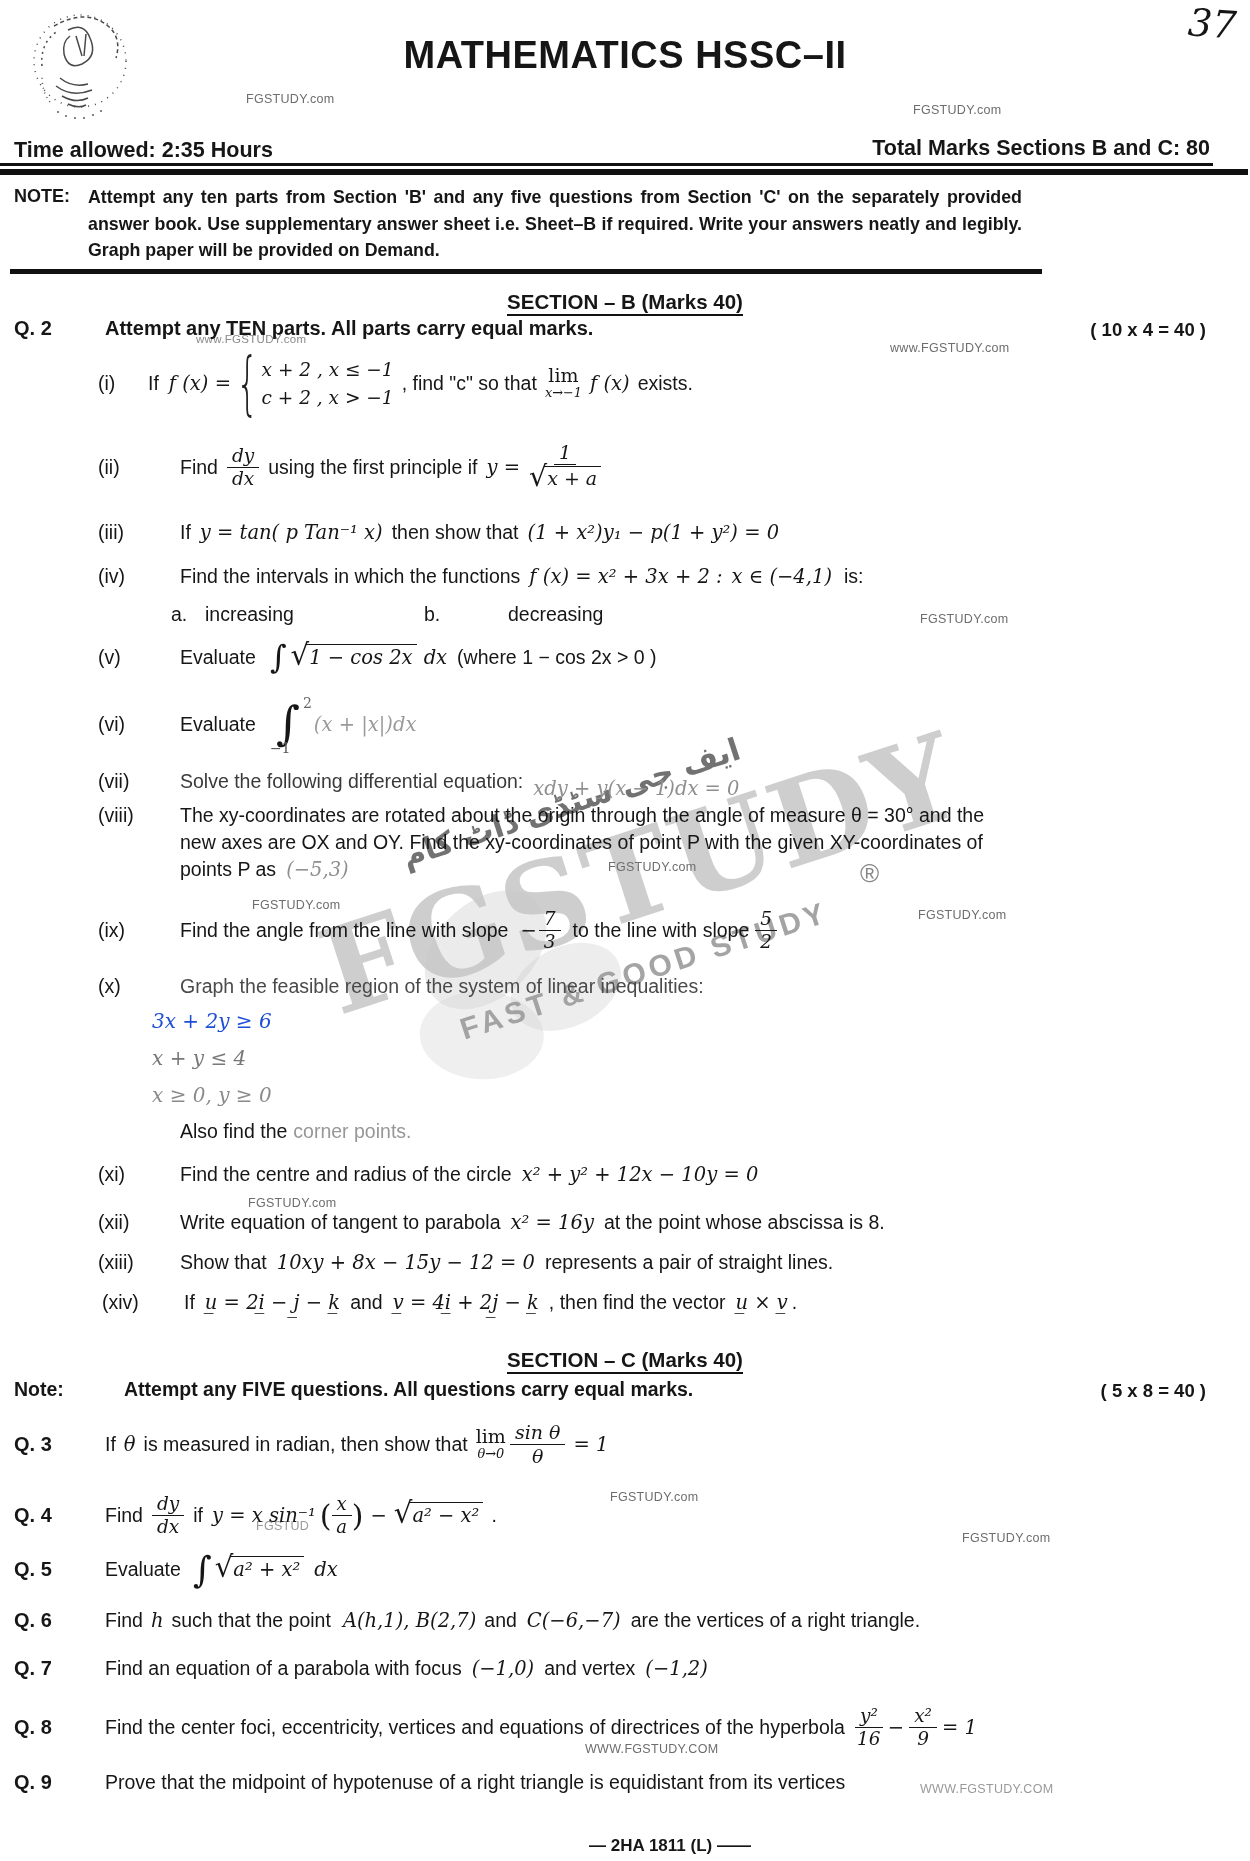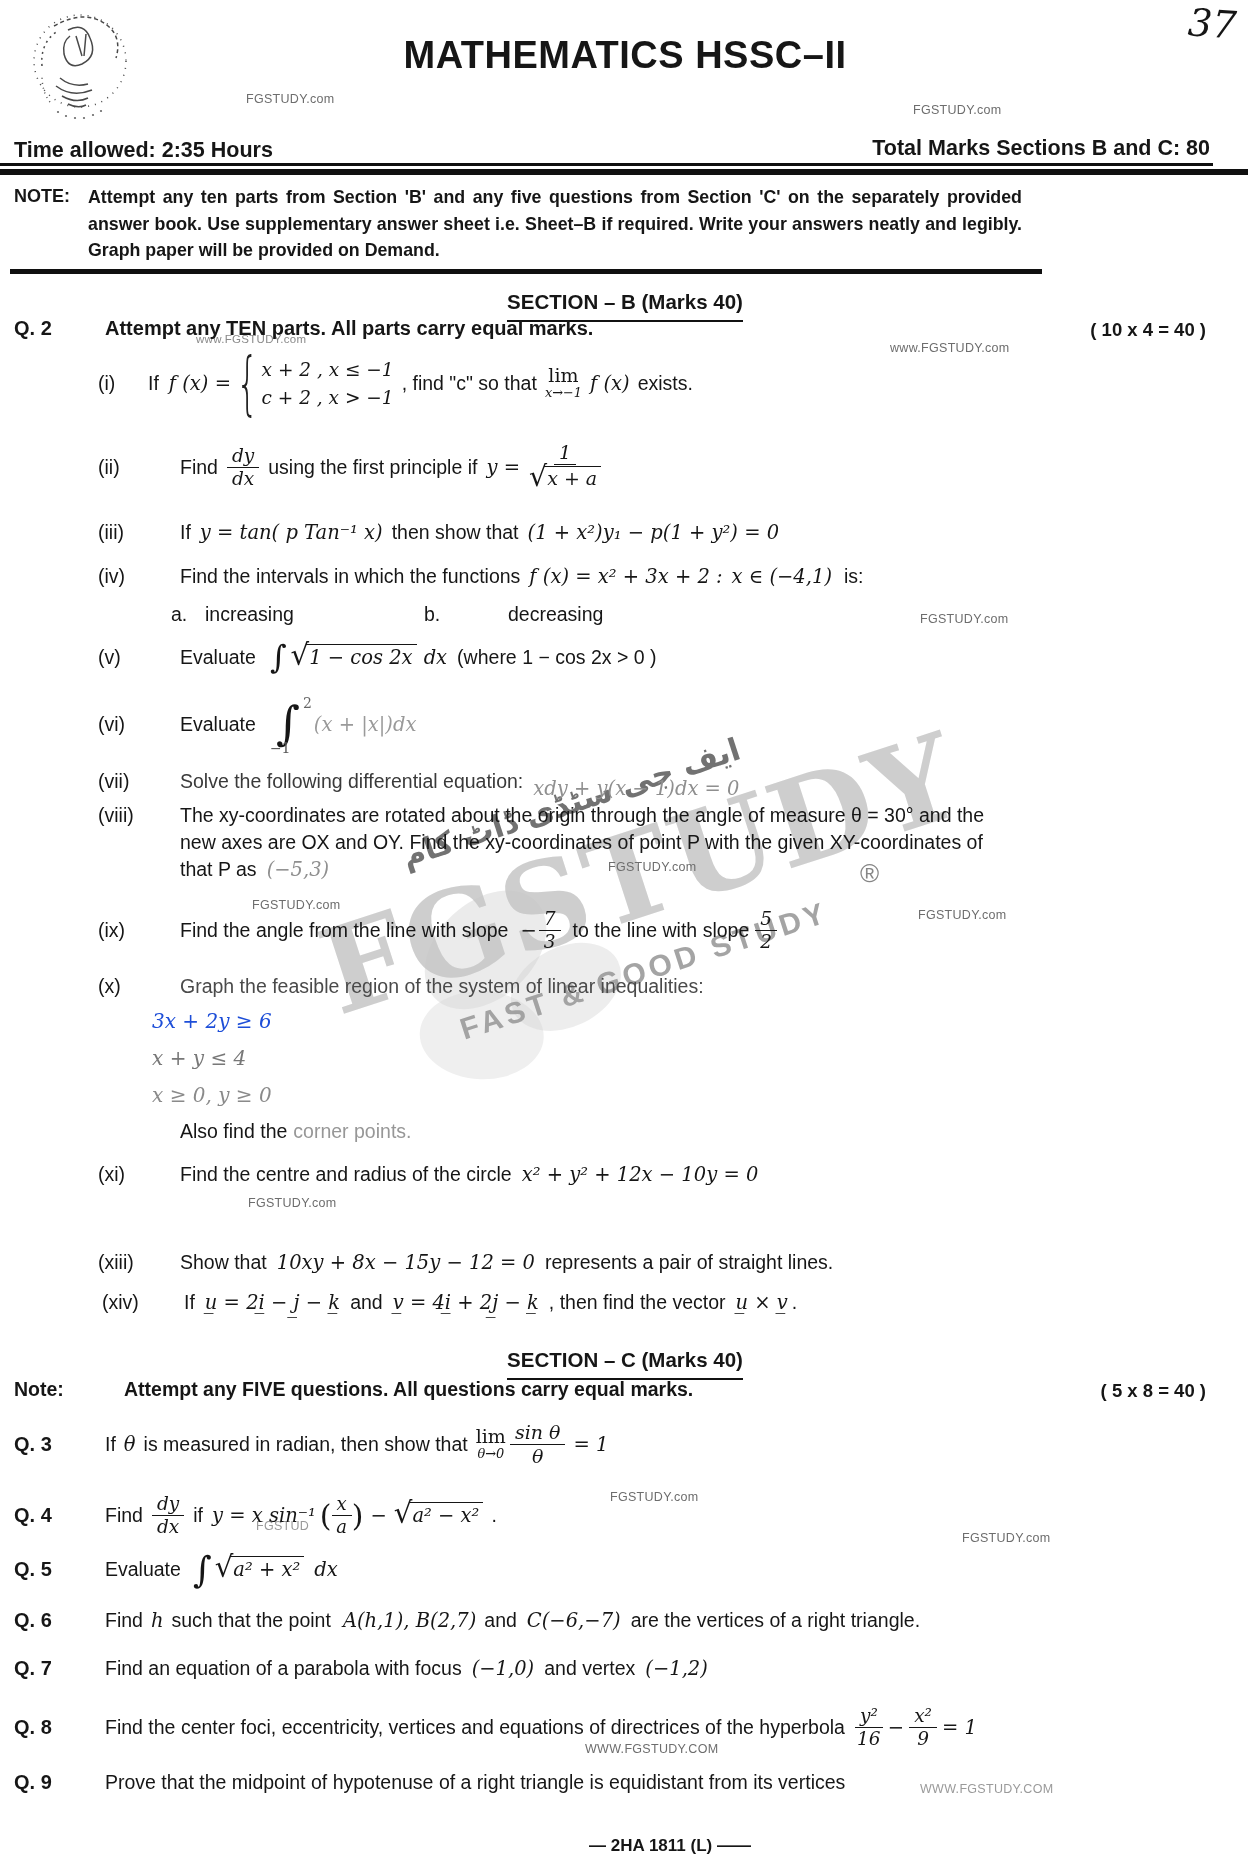--- a/index.html
+++ b/index.html
@@ -31,21 +31,21 @@
   .ccol{display:inline-flex;flex-direction:column;gap:7px;}
   
   .bigint{position:relative;display:inline-block;font-family:"DejaVu Serif",serif;font-style:normal;}
   .bigint .ig{font-size:46px;line-height:.85;}
   .bigint .iu{position:absolute;top:-9px;right:-12px;font-size:14px;color:#666;}
   .bigint .il{position:absolute;bottom:-12px;left:-6px;font-size:14px;color:#555;}
   
   .title{position:absolute;top:34px;left:0;width:100%;text-align:center;font-size:38px;font-weight:bold;
          letter-spacing:.5px;z-index:2;}
   .sech{position:absolute;left:0;width:100%;text-align:center;font-weight:bold;font-size:20.5px;z-index:2;}
-  .sech span{border-bottom:2.6px solid #111;padding-bottom:7px;}
+  .sech span{border-bottom:2.6px solid #111;padding-bottom:1px;}
   .rule{position:absolute;background:#101010;z-index:2;}
   
   .wm{position:absolute;color:#6d6d6d;font-size:12.5px;letter-spacing:.3px;z-index:1;}
   .bigwm{position:absolute;top:788px;left:330px;width:580px;height:310px;transform:rotate(-18deg);z-index:0;}
   .bigwm .urdu{position:absolute;top:-12px;left:110px;font-size:31px;font-weight:bold;color:#4f4f4f;opacity:.8;
                font-family:"DejaVu Sans",sans-serif;}
   .bigwm .fg{position:absolute;top:26px;left:0;font-family:"DejaVu Serif",serif;font-weight:bold;
              font-size:118px;color:#c6c6c6;opacity:.85;letter-spacing:2px;}
   .bigwm .fgs{position:absolute;top:172px;left:112px;font-size:30px;font-weight:bold;color:#9b9b9b;
               letter-spacing:4px;opacity:.9;}
@@ -205,21 +205,21 @@
     <span class="sans" style="color:#3a3a3a;">Solve the following differential equation:</span>
     <span class="m gry" style="margin-left:10px;margin-top:15px;">xdy + y(x − 1)dx = 0</span>
   </div>
 
   <div class="row" style="top:802px;left:98px;height:26px;font-size:19.5px;">
     <span class="plbl">(viii)</span>
     <span class="sans">The xy-coordinates are rotated about the origin through the angle of measure θ = 30° and the</span>
   </div>
   <div class="row" style="top:829px;left:180px;height:26px;font-size:19.5px;">new axes are OX and OY. Find the xy-coordinates of point P with the given XY-coordinates of</div>
   <div class="row" style="top:856px;left:180px;height:26px;font-size:19.5px;">
-    <span class="sans">that P as</span>
+    <span class="sans">points P as</span>
     <span class="m gry" style="margin-left:10px;">(−5,3)</span>
   </div>
   <div class="wm" style="top:860px;left:608px;">FGSTUDY.com</div>
   <div class="wm" style="top:898px;left:252px;">FGSTUDY.com</div>
   <div class="wm" style="top:908px;left:918px;">FGSTUDY.com</div>
 
   <div class="row" style="top:903px;left:98px;height:54px;font-size:19.5px;">
     <span class="plbl">(ix)</span>
     <span class="sans">Find the angle from the line with slope</span>
     <span class="m" style="margin:0 2px 0 12px;">−</span>
@@ -246,20 +246,26 @@
     <span class="sans" style="margin-left:6px;color:#979797;">corner points.</span>
   </div>
 
   <div class="row" style="top:1158px;left:98px;height:32px;font-size:19.5px;">
     <span class="plbl">(xi)</span>
     <span class="sans">Find the centre and radius of the circle</span>
     <span class="m" style="margin-left:10px;">x² + y² + 12x − 10y = 0</span>
   </div>
   <div class="wm" style="top:1196px;left:248px;">FGSTUDY.com</div>
 
+  <div class="row" style="top:1206px;left:98px;height:32px;font-size:19.5px;">
+    <span class="plbl">(xii)</span>
+    <span class="sans">Write equation of tangent to parabola</span>
+    <span class="m" style="margin:0 10px;">x² = 16y</span>
+    <span class="sans">at the point whose abscissa is 8.</span>
+  </div>
 
   <div class="row" style="top:1246px;left:98px;height:32px;font-size:19.5px;">
     <span class="plbl">(xiii)</span>
     <span class="sans">Show that</span>
     <span class="m" style="margin:0 10px;">10xy + 8x − 15y − 12 = 0</span>
     <span class="sans">represents a pair of straight lines.</span>
   </div>
 
   <div class="row" style="top:1286px;left:102px;height:32px;font-size:19.5px;">
     <span class="plbl">(xiv)</span>

